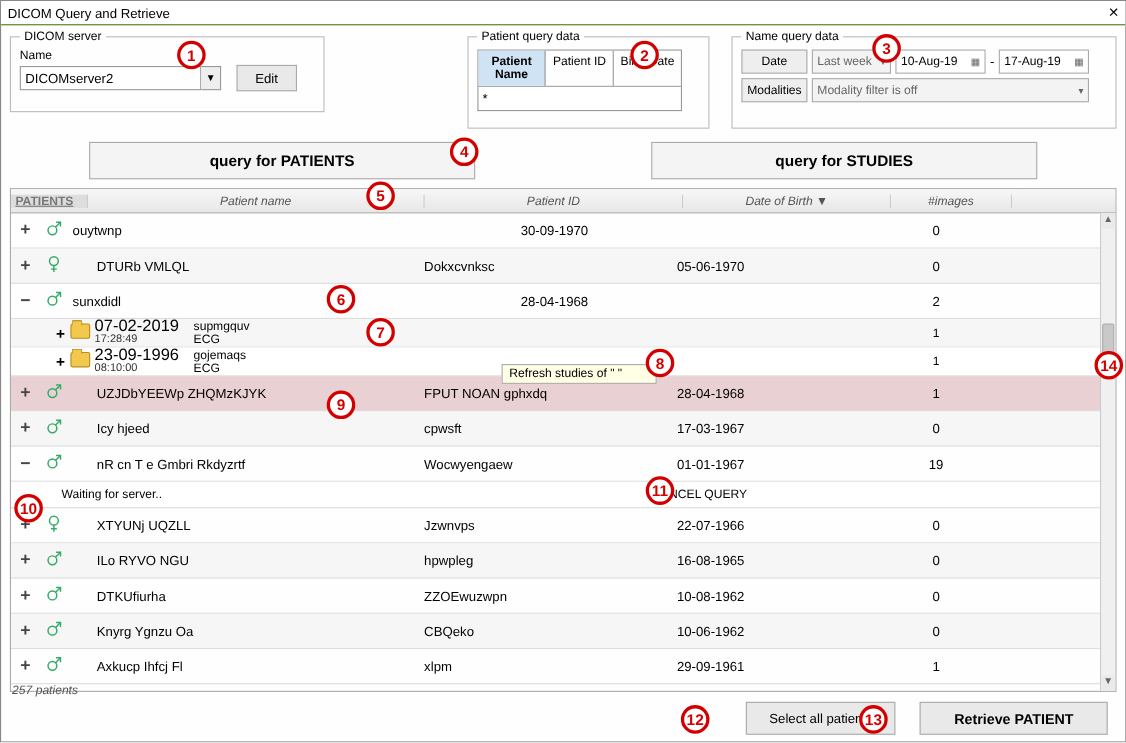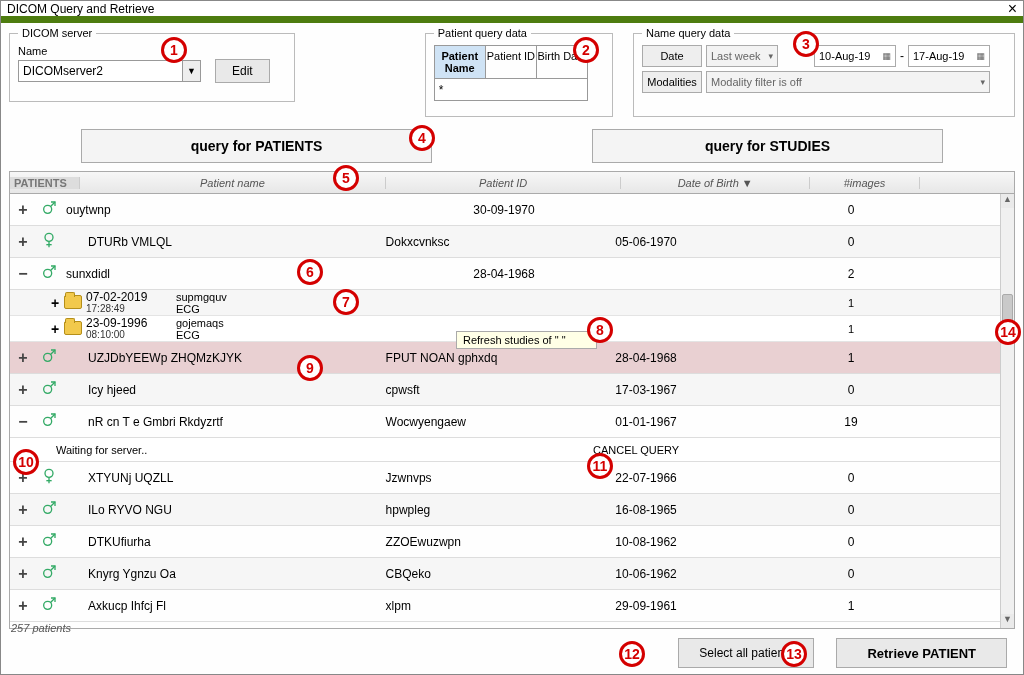--- a/index.html
+++ b/index.html
@@ -1,18 +1,18 @@
 <!DOCTYPE html>
 <html><head>
 <meta charset="utf-8">
 <style>
   * { box-sizing: border-box; font-family: Arial, sans-serif; }
   body { margin:0; background:#fff; font-size:12px; color:#000; }
   .window { width:1024px; height:675px; border:1px solid #888; background:#fefefe; position:relative; }
-  .titlebar { height:22px; line-height:22px; padding:0 6px; border-bottom:7px solid #4d7c0f; display:flex; justify-content:space-between; align-items:center; font-size:12px; background:#fff;}
+  .titlebar { height:22px; line-height:22px; padding:0 6px; border-bottom:1px solid #4d7c0f; display:flex; justify-content:space-between; align-items:center; font-size:12px; background:#fff;}
   .titlebar .close { font-size:16px; cursor:pointer; }
   .top-area { display:flex; gap:20px; padding:4px 8px 2px 8px; }
   fieldset { border:1px solid #bbb; padding:6px 24px 8px 8px; margin:0; }
   fieldset legend { font-size:11px; padding:0 4px; }
   .server-box { width:310px; height:75px;}
   .patient-query-box { width:250px; margin-left:110px;}
   .study-query-box { flex:1; height:90px;}
   .label { font-size:11px; margin-bottom:2px; display:block;}
   .combo { display:flex; align-items:center; }
   .combo input[type=text]{ flex:1; height:22px; border:1px solid #999; padding:0 4px; font-size:12px;}
@@ -25,21 +25,21 @@
   .tab.active{ background:#cfe3f5; font-weight:bold;}
   .patient-input{ width:100%; height:22px; border:1px solid #999; border-top:none; padding:0 4px; font-size:12px;}
   .study-row{ display:flex; align-items:center; gap:4px; margin-bottom:4px;}
   .study-row .lab{ width:60px; text-align:center; background:#eee; border:1px solid #aaa; height:22px; line-height:20px; font-size:11px;}
   .study-row .dd{ height:22px; border:1px solid #aaa; background:#f3f3f3; color:#666; padding:0 4px; display:flex; align-items:center; justify-content:space-between; font-size:11px;}
   .chev{ font-size:9px; color:#666;}
   .query-btn-row{ display:flex; gap:160px; padding:10px 80px 8px 80px;}
   .query-btn-row .btn.big{ flex:1;}
   .grid { margin:0 8px; border:1px solid #aaa; height:458px; position:relative; overflow:hidden;}
   .grid-head{ display:flex; background:linear-gradient(#f7f7f7,#e7e7e7); border-bottom:1px solid #aaa; height:22px; align-items:center; font-size:11px; color:#555; font-style:italic;}
-  .col-pat{width:70px; background:#ddd; font-weight:bold; font-style:normal; color:#777; border-right:1px solid #ccc; padding-left:4px;}
+  .col-pat{width:70px; background:#ddd; font-weight:bold; font-style:normal; color:#777; border-right:1px solid #ccc; padding-left:4px;text-decoration:underline;}
   .col-name{flex:1.3; text-align:center; border-right:1px solid #ccc;}
   .col-id{flex:1; text-align:center; border-right:1px solid #ccc;}
   .col-dob{flex:0.8; text-align:center; border-right:1px solid #ccc;}
   .col-img{width:110px; text-align:center; border-right:1px solid #ccc;}
   .col-end{width:94px;}
   .grid-body{ position:absolute; top:22px; left:0; right:14px; bottom:0; overflow:hidden;}
   .scrollbar{ position:absolute; top:22px; right:0; bottom:0; width:14px; background:#f0f0f0; border-left:1px solid #ccc;}
   .scrollbar .thumb{ position:absolute; left:1px; right:1px; top:100px; height:38px; background:#c9c9c9; border:1px solid #aaa; border-radius:2px;}
   .scrollbar .arrow{ position:absolute; left:0; right:0; height:14px; text-align:center; font-size:9px; color:#666; background:#eaeaea;}
   .scrollbar .arrow.up{top:0;} .scrollbar .arrow.down{bottom:0;}
@@ -53,21 +53,21 @@
   .prow .c-dob{flex:0.8; padding-left:4px;}
   .prow .c-img{width:110px; text-align:center;}
   .prow .c-end{width:94px;}
   svg.sex{width:16px;height:16px;}
   .sub{ display:flex; align-items:center; height:26px; border-bottom:1px solid #e4e4e4; font-size:11px; background:#fff;}
   .sub.alt{background:#f6f6f6;}
   .sub .indent{width:36px;}
   .sub .exp{width:18px;text-align:center;font-weight:bold;font-size:14px;cursor:pointer;}
   .sub .folder{width:22px;}
   .sub .dt{width:90px; line-height:12px;}
-  .sub .dt .d{font-size:12px;} .sub .dt .t{font-size:10px;color:#333;}
+  .sub .dt .d{font-size:15px;} .sub .dt .t{font-size:10px;color:#333;}
   .sub .desc{width:110px;}
   .sub .mid{flex:1; position:relative;}
   .sub .img{width:110px;text-align:center;}
   .sub .end{width:94px;}
   .tooltip{ position:absolute; top:2px; left:170px; background:#ffffe6; border:1px solid #aaa; padding:2px 30px 2px 6px; font-size:11px; white-space:nowrap;}
   .waiting-row{ display:flex; align-items:center; height:24px; border-bottom:1px solid #ddd; background:#fff; font-size:11px;}
   .waiting-row .w1{flex:1; padding-left:46px;}
   .waiting-row .w2{flex:1; text-align:left; padding-left:130px; cursor:pointer;}
   .footer{ position:absolute; left:10px; bottom:40px; font-size:11px; font-style:italic; color:#555;}
   .bottom-btns{ position:absolute; right:16px; bottom:6px; display:flex; gap:22px;}
@@ -113,21 +113,21 @@
     </fieldset>
 
     <fieldset class="study-query-box">
       <legend>Name query data</legend>
       <div class="study-row">
         <div class="lab">Date</div>
         <div class="dd" style="width:72px;">
             <span>Last week</span>
             <span class="chev">▾</span>
           </div>
-        <div class="dd" style="width:82px;background:#fff;color:#000;margin-left:32px;">
+        <div class="dd" style="width:82px;background:#fff;color:#000;">
             <span>10-Aug-19</span>
             <span class="chev">▦</span>
           </div>
         <span>-</span>
         <div class="dd" style="width:82px;background:#fff;color:#000;">
             <span>17-Aug-19</span>
             <span class="chev">▦</span>
           </div>
       </div>
       <div class="study-row">
@@ -353,18 +353,18 @@
       <div class="marker" style="left:160px;top:36px">1</div>
       <div class="marker" style="left:572px;top:36px">2</div>
       <div class="marker" style="left:792px;top:30px">3</div>
       <div class="marker" style="left:408px;top:124px">4</div>
       <div class="marker" style="left:332px;top:164px">5</div>
       <div class="marker" style="left:296px;top:258px">6</div>
       <div class="marker" style="left:332px;top:288px">7</div>
       <div class="marker" style="left:586px;top:316px">8</div>
       <div class="marker" style="left:296px;top:354px">9</div>
       <div class="marker" style="left:12px;top:448px">10</div>
-      <div class="marker" style="left:586px;top:452px">11</div>
+      <div class="marker" style="left:586px;top:432px">11</div>
       <div class="marker" style="left:618px;top:640px">12</div>
       <div class="marker" style="left:780px;top:640px">13</div>
       <div class="marker" style="left:994px;top:318px">14</div>
     </div>
 </div>
 
 </body></html>

